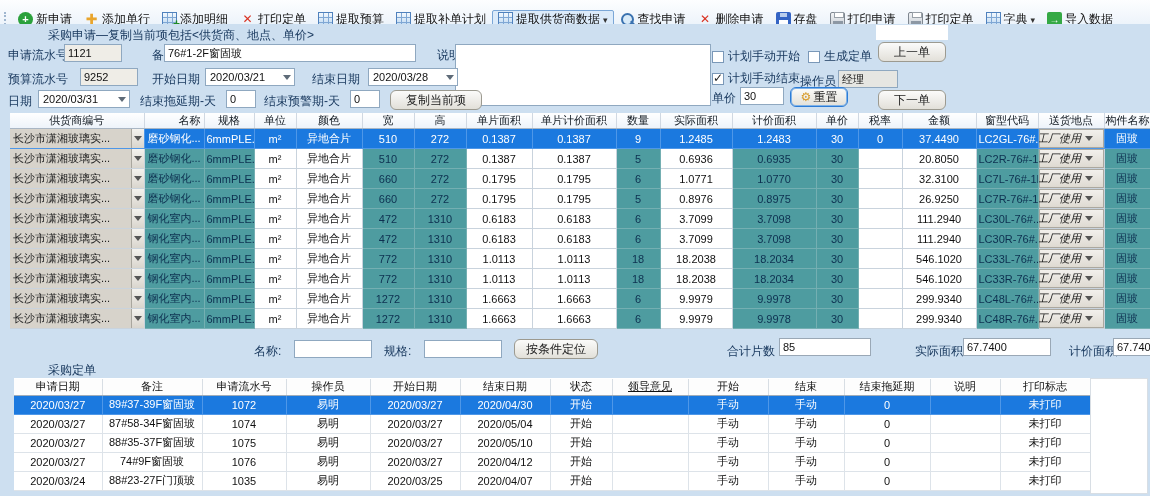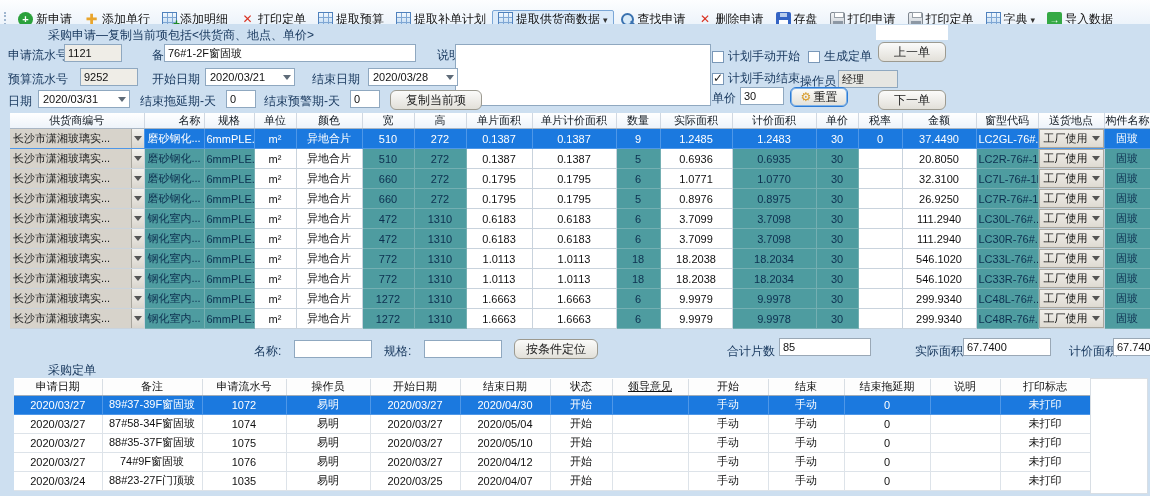--- a/index.html
+++ b/index.html
@@ -106,22 +106,22 @@
      white-space:nowrap; overflow:hidden; color:#101820; }
   .main-table td { height:20px; padding:0 2px; border-right:1px solid #C9D3DD; border-bottom:1px solid #C9D3DD;
      text-align:center; white-space:nowrap; overflow:hidden; background:#fff; }
   .main-table td.teal { background:#4E9CA0; color:#0D3050; border-right-color:#74AFB2; border-bottom-color:#74AFB2; }
   .main-table td.supplier { background:#D7D3CB; color:#222; padding:0; }
   .sup-inner { display:flex; align-items:center; justify-content:space-between; height:100%; }
   .sup-text { padding-left:3px; overflow:hidden; white-space:nowrap; }
   .sup-arrow { width:13px; height:100%; background:linear-gradient(#F4F2EE,#D9D5CD);
      border-left:1px solid #A9A69E; display:flex; align-items:center; justify-content:center; flex:none; }
   .main-table td.combo-cell { padding:0; background:#E8E6E0; }
-  .cell-combo { display:flex; align-items:center; justify-content:space-between; height:100%;
-     background:linear-gradient(#F2F0EC,#DEDAD2); border:1px solid #ABA89F; padding:0 16px 0 4px; }
+  .cell-combo { display:flex; align-items:center; justify-content:center; height:100%;
+     background:linear-gradient(#F2F0EC,#DEDAD2); border:1px solid #ABA89F; padding:0 16px 0 4px;font-style:italic; }
   .main-table tr.selected td { background:#1B79DF; color:#fff; border-right-color:#4E97E8; border-bottom-color:#4E97E8; }
   .main-table tr.selected td.teal { background:#1B79DF; color:#fff; }
   .main-table tr.selected td.supplier { background:#D7D3CB; color:#222; }
   .main-table tr.selected td.combo-cell { background:#E8E6E0; color:#222; }
 
   
   .filter-bar { position:absolute; left:0; top:336px; width:1150px; height:26px;margin-left:17px; }
   .valbox { position:absolute; height:18px; background:#fff; border:1px solid #9AA8B6;
      font-size:11px; line-height:16px; padding:0 3px; }
 

